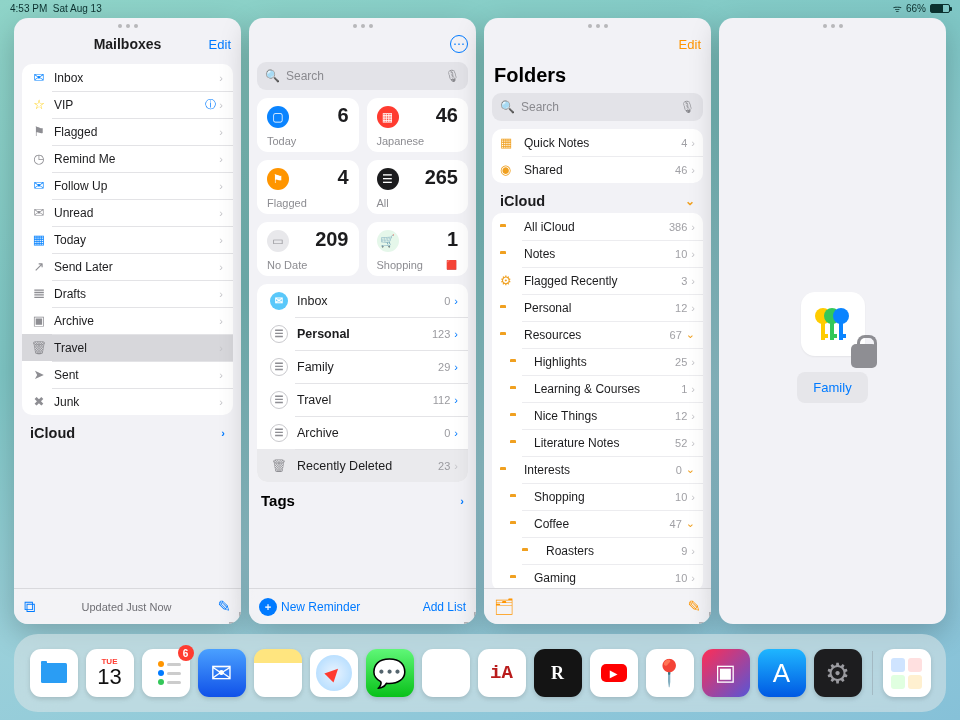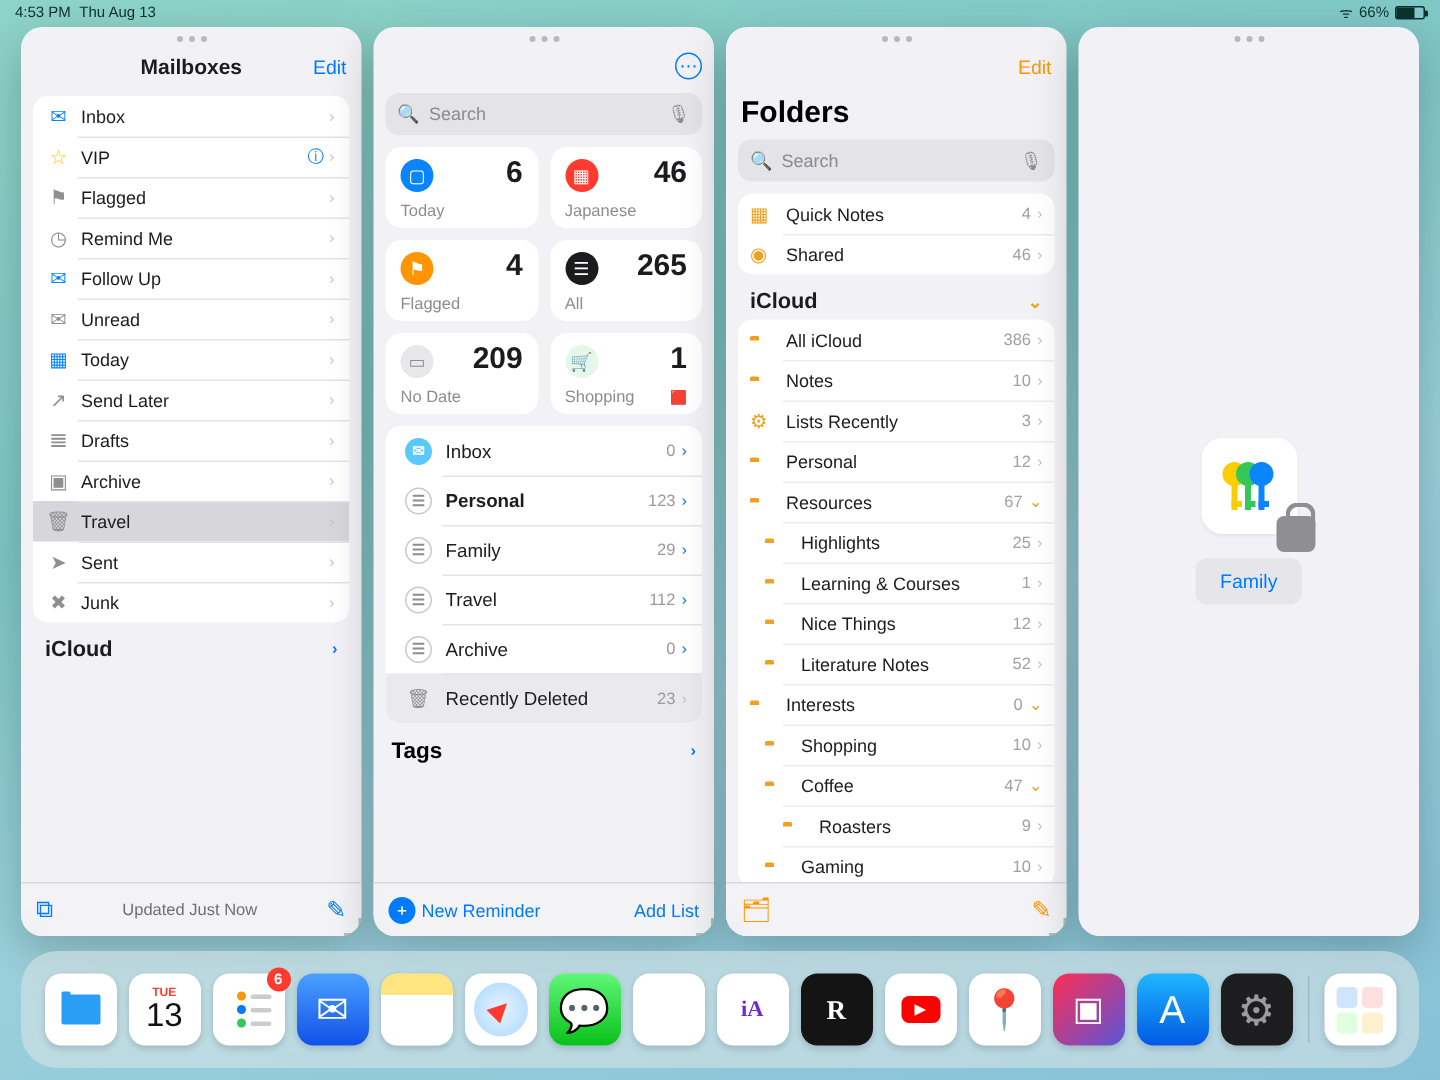--- a/index.html
+++ b/index.html
@@ -74,21 +74,21 @@
   .circle-ic{width:18px;height:18px;border-radius:50%;display:flex;align-items:center;justify-content:center;color:#fff;font-size:10px;font-weight:600}
   .blue007{color:#007aff}
   .bat{display:inline-block;width:20px;height:9px;border:1px solid #0c3230;border-radius:2px;position:relative}
   .bat::after{content:"";position:absolute;right:-3px;top:2px;width:2px;height:4px;background:#0c3230;border-radius:0 1px 1px 0}
   .bat i{display:block;height:100%;width:66%;background:#0c3230}
 </style>
 </head>
 <body>
 
 <div class="status">
-  <div><span>4:53 PM</span>&nbsp;&nbsp;<span>Thu Aug 13</span></div>
+  <div><span>4:53 PM</span>&nbsp;&nbsp;<span>Sat Aug 13</span></div>
   <div class="right">
     <span>ᯤ</span>
     <span>66%</span>
     <span class="bat">
         <i></i>
       </span>
   </div>
 </div>
 
 <div class="stage">
@@ -334,21 +334,21 @@
             <span class="chev" style="color:#c5c5c9">›</span>
           </div>
           <div class="fold">
             <span class="ic"><span class="folder-shape" style="color:#f0a020"></span></span>
             <span class="lbl">Notes</span>
             <span class="cnt">10</span>
             <span class="chev" style="color:#c5c5c9">›</span>
           </div>
           <div class="fold">
             <span class="ic"><span style="color:#f0a020">⚙︎</span></span>
-            <span class="lbl">Lists Recently</span>
+            <span class="lbl">Flagged Recently</span>
             <span class="cnt">3</span>
             <span class="chev" style="color:#c5c5c9">›</span>
           </div>
           <div class="fold">
             <span class="ic"><span class="folder-shape" style="color:#f0a020"></span></span>
             <span class="lbl">Personal</span>
             <span class="cnt">12</span>
             <span class="chev" style="color:#c5c5c9">›</span>
           </div>
           <div class="fold">
@@ -471,21 +471,21 @@
         <span style="transform:rotate(45deg);color:#ff3b30">▲</span>
       </span>
     </div>
     <div class="app" style="background: linear-gradient(rgb(95, 247, 119), rgb(9, 193, 26));">
       <span style="font-size:28px">💬</span>
     </div>
     <div class="app" style="background: rgb(255, 255, 255);">
       <span style="font-size:28px">❇︎</span>
     </div>
     <div class="app" style="background: rgb(255, 255, 255);">
-      <span style="font-weight:700;color:#6d28d9;font-size:15px;font-family:Liberation Serif, serif">iA</span>
+      <span style="font-weight:700;color:#b91c1c;font-size:19px;font-family:Liberation Mono, monospace">iA</span>
     </div>
     <div class="app" style="background: rgb(20, 20, 20);">
       <span style="font-weight:700;color:#fff;font-size:18px;font-family:serif">R</span>
     </div>
     <div class="app" style="background: rgb(255, 255, 255);">
       <span style="width:26px;height:18px;background:#ff0000;border-radius:5px;display:flex;align-items:center;justify-content:center;color:#fff;font-size:10px">▶</span>
     </div>
     <div class="app" style="background: rgb(255, 255, 255);">
       <span style="font-size:26px">📍</span>
     </div>

